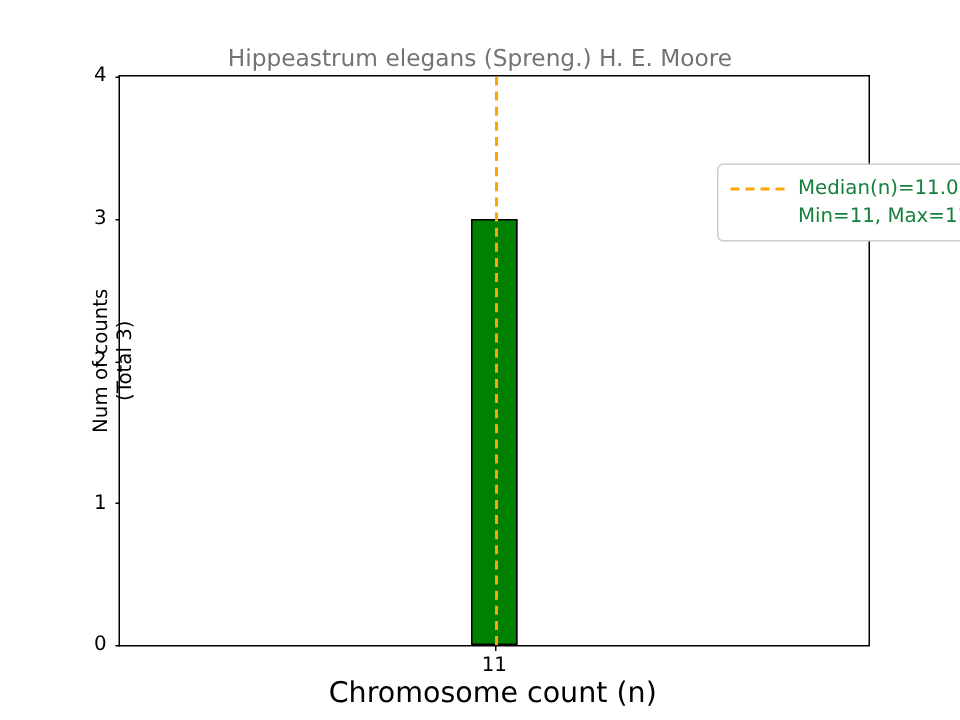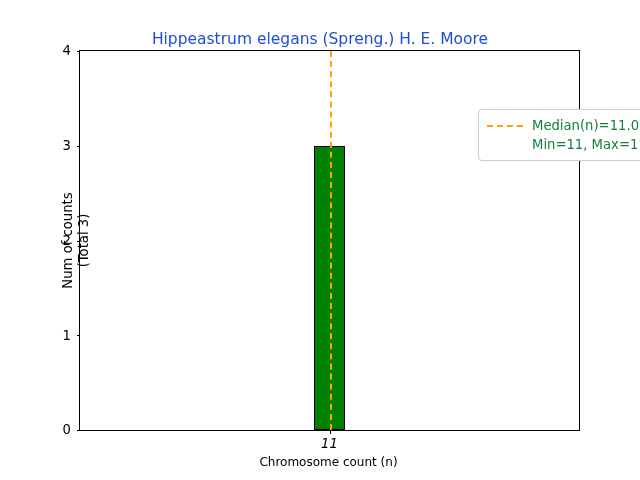--- a/index.html
+++ b/index.html
@@ -22,21 +22,21 @@
   }
   
   #chart-title {
     position: absolute;
     left: 0;
     top: 30px;
     width: 640px;
     text-align: center;
     font-size: 15.5px;
     line-height: 19px;
-    color: #1d4ed8;
+    color: #737373;
     white-space: nowrap;
   }
   
   #plot-area {
     position: absolute;
     left: 79px;
     top: 50px;
     width: 499px;
     height: 379px;
     border: 1.1px solid #000000;
@@ -114,21 +114,21 @@
     font-size: 13.2px;
     line-height: 13.2px;
     color: #000000;
   }
   #xlabel {
     position: absolute;
     left: 79px;
     top: 455px;
     width: 499px;
     text-align: center;
-    font-size: 12px;
+    font-size: 19px;
     line-height: 15px;
   }
   
   #legend {
     position: absolute;
     left: 398px;
     top: 58px;
     width: 178px;
     box-sizing: border-box;
     border: 1px solid #cccccc;
@@ -182,21 +182,21 @@
         <div class="ytick-mark" style="top: 189.5px;"></div>
         <div class="ytick-label" style="top: 182.9px; right: 508px;">2</div>
         <div class="ytick-mark" style="top: 94.75px;"></div>
         <div class="ytick-label" style="top: 88.15px; right: 508px;">3</div>
         <div class="ytick-mark" style="top: 0px;"></div>
         <div class="ytick-label" style="top: -6.6px; right: 508px;">4</div>
       </div>
 
     <div id="xticks">
         <div class="xtick-mark" style="left: 249.5px; top: 379px;"></div>
-        <div class="xtick-label" style="left: 249.5px; top: 386px; font-style: italic;">11</div>
+        <div class="xtick-label" style="left: 249.5px; top: 386px;">11</div>
       </div>
 
     <div id="plot-inner">
       <div id="bars">
           <div class="bar" style="left: 233.532px; width: 31.936px; top: 94.75px; height: 284.25px; background: rgb(0, 128, 0); border-color: rgb(0, 0, 0);"></div>
         </div>
       <div id="median">
           <div class="median-line" style="left: 249.5px; top: 0px; height: 379px; border-left-color: rgb(255, 165, 0);"></div>
         </div>
     </div>

